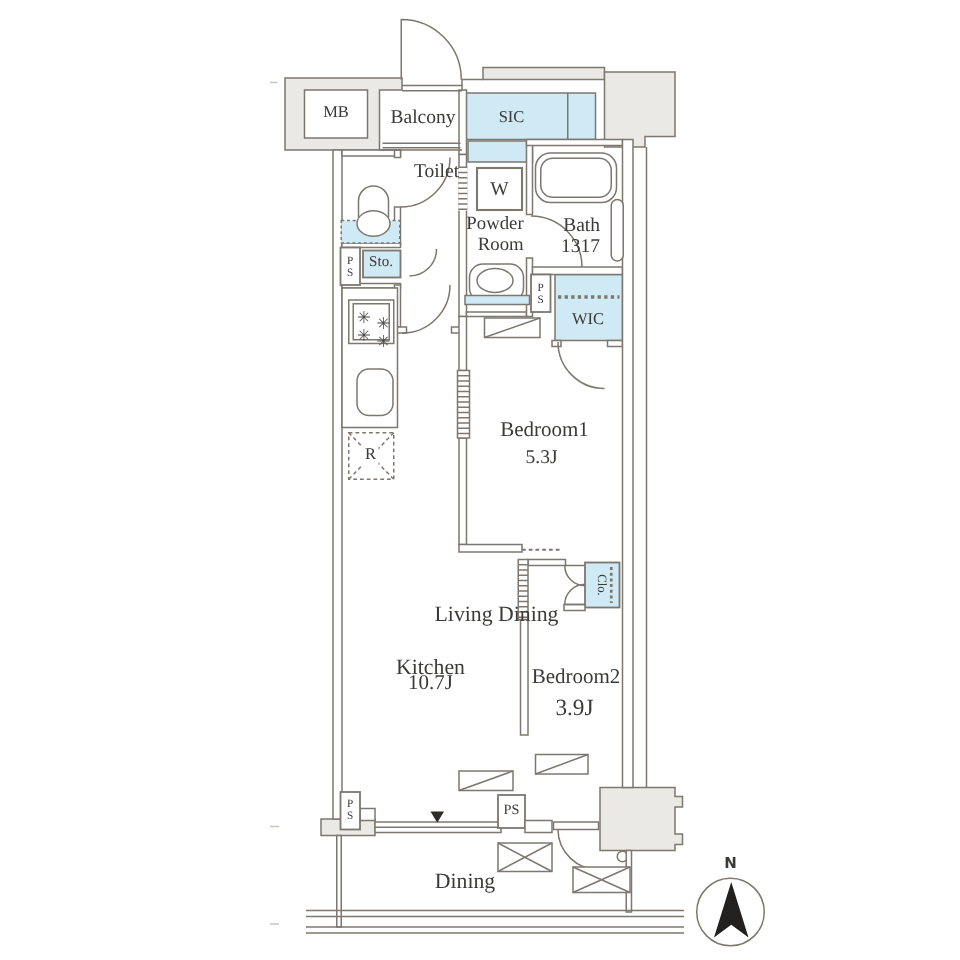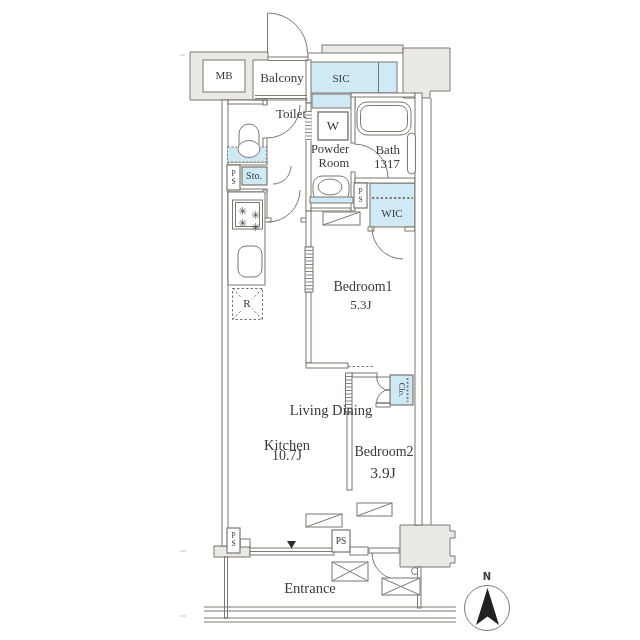--- a/index.html
+++ b/index.html
@@ -193,15 +193,15 @@
 <div class="lbl" style="left:401px;top:390px;font-size:8.5px;writing-mode:vertical-rl;">Clo.</div>
 <div class="lbl" style="left:384px;top:452px;font-size:14px;">Bedroom2</div>
 <div class="lbl" style="left:383px;top:473px;font-size:15.5px;">3.9J</div>
 <div class="lbl" style="left:288px;top:411px;font-size:14.5px;margin-left:43px;">Living Dining</div>
 <div class="lbl" style="left:287px;top:446px;font-size:14.5px;">Kitchen</div>
 <div class="lbl" style="left:287px;top:456px;font-size:14px;">10.7J</div>
 <div class="lbl" style="left:247px;top:304px;font-size:11px;background:#fff;padding:0 2px;">R</div>
 <div class="lbl" style="left:233.5px;top:540px;font-size:7.5px;line-height:1.1;">P
 S</div>
 <div class="lbl" style="left:341px;top:541px;font-size:9.5px;">PS</div>
-<div class="lbl" style="left:310px;top:589px;font-size:14.5px;">Entrance</div>
+<div class="lbl" style="left:310px;top:589px;font-size:14.5px;">Dining</div>
 <div class="lbl" style="left:487px;top:577px;font-size:10px;font-family:'DejaVu Sans',sans-serif;font-weight:bold;">N</div>
 </div>
 
 </body></html>

